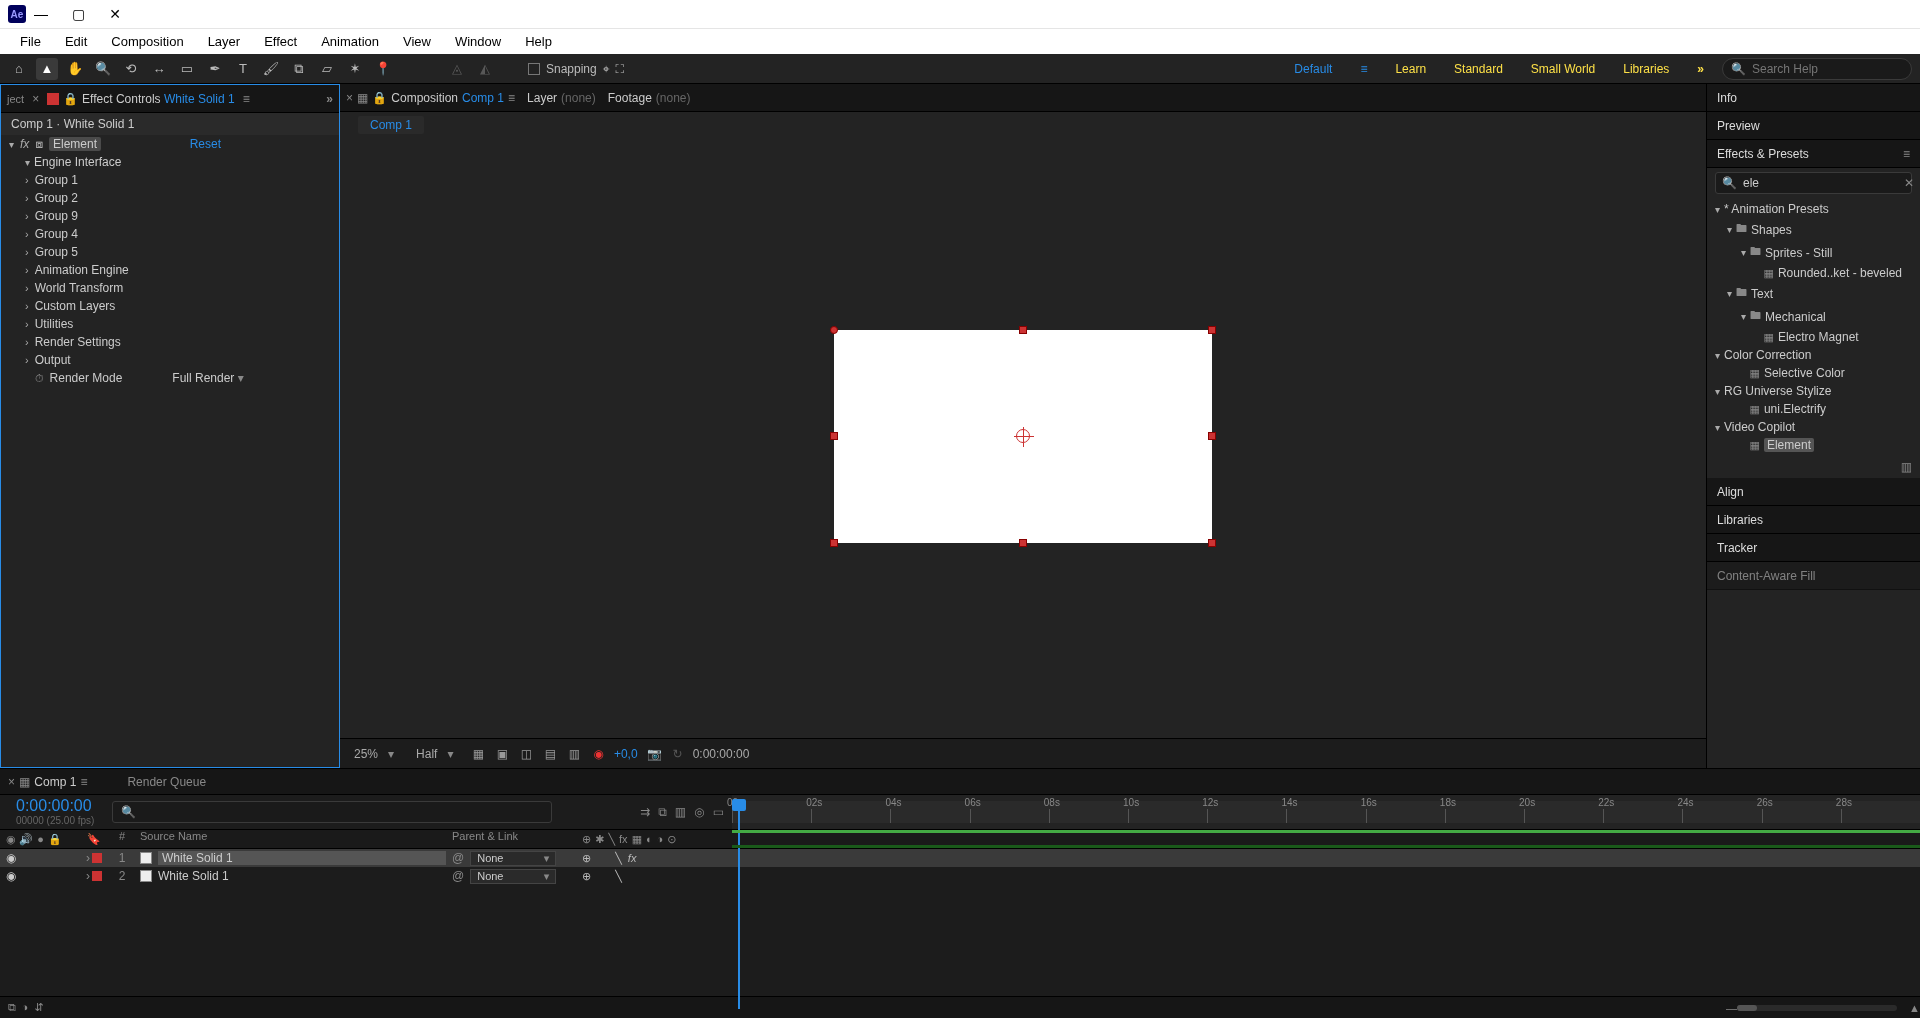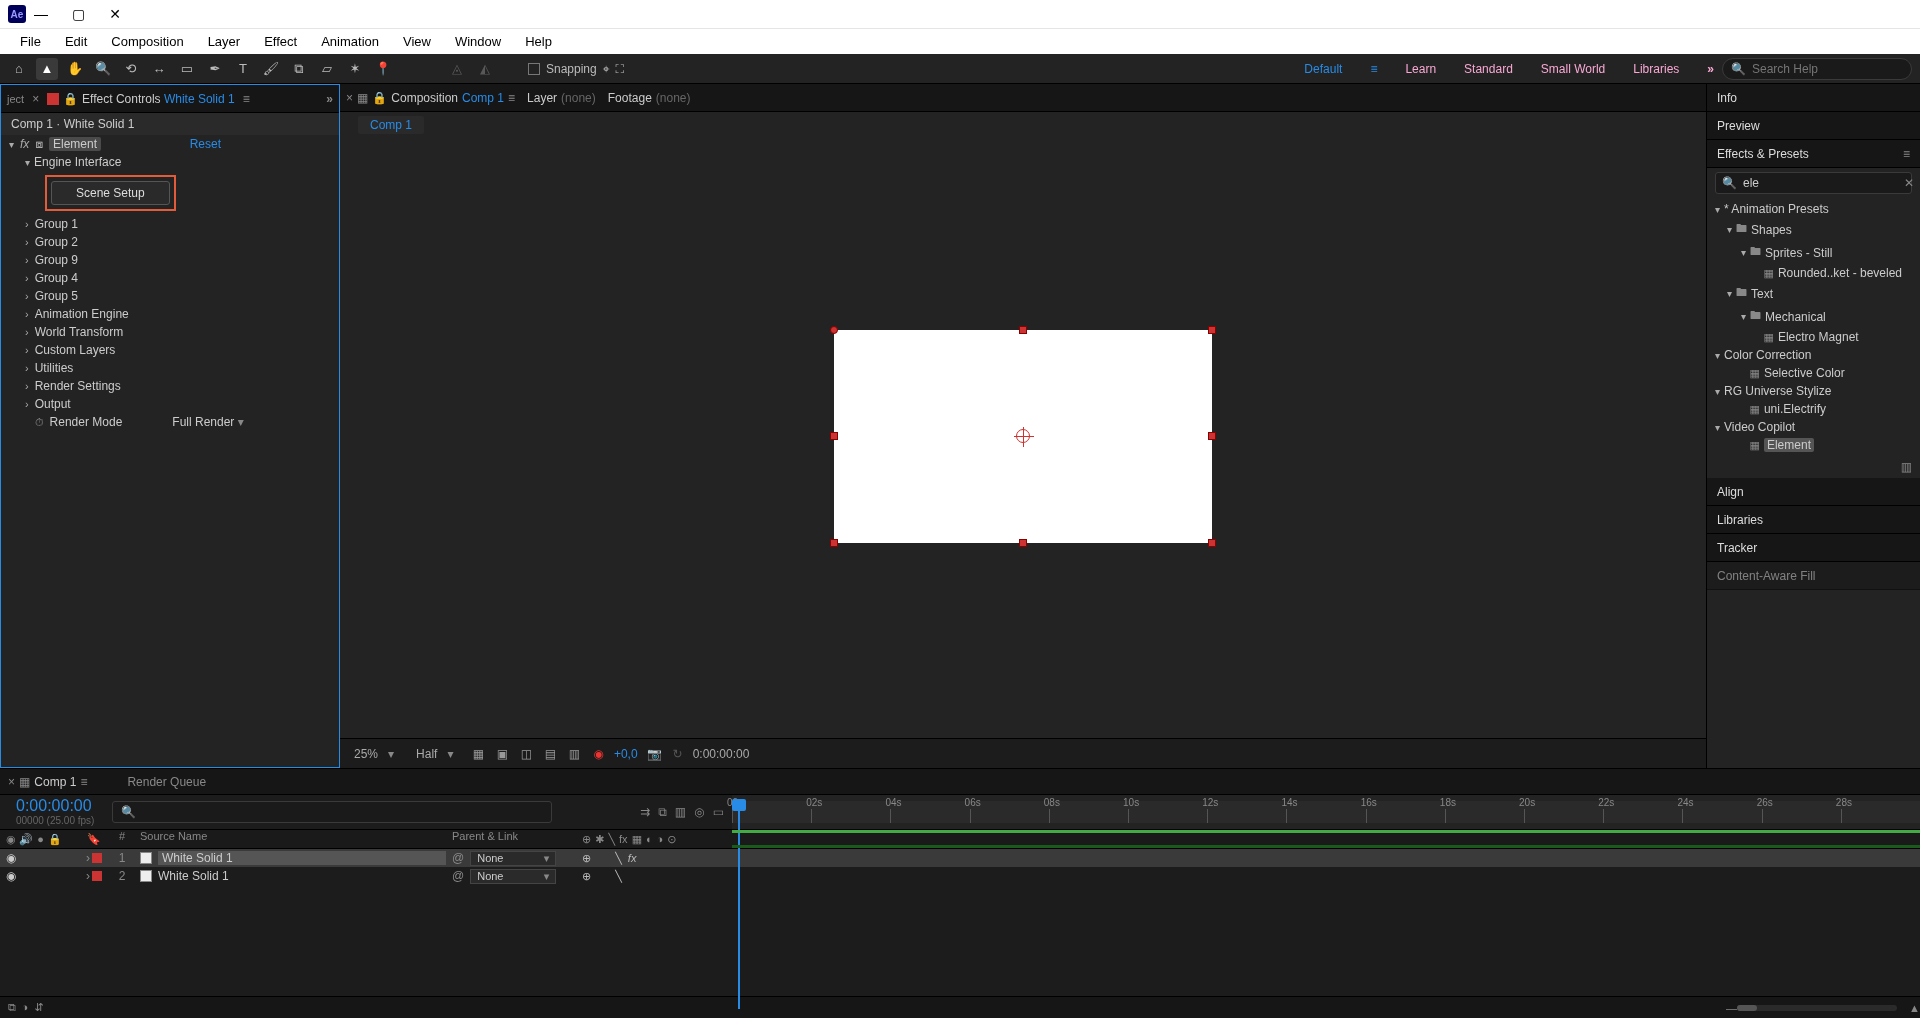--- a/index.html
+++ b/index.html
@@ -16,22 +16,22 @@
 .menubar { height: 26px; background: #fff; color: #000; display: flex; align-items: center; padding: 0 8px; border-top: 1px solid #e5e5e5; }
 .menubar span { padding: 8px 12px; font-size: 13px; cursor: pointer; }
 
 
 .toolbar { height: 30px; background: #232323; border-bottom: 1px solid #000; display: flex; align-items: center; padding: 0 8px; gap: 6px; }
 .toolbar .tool { width: 22px; height: 22px; display: flex; align-items: center; justify-content: center; color: #bbb; font-size: 13px; border-radius: 3px; }
 .toolbar .tool.sel { background: #3a3a3a; color: #fff; }
 .toolbar .spacer { flex: 1; }
 .toolbar .snapping { display: flex; align-items: center; gap: 6px; color: #bbb; font-size: 12px; }
 .toolbar .snapping .chk { width: 12px; height: 12px; border: 1px solid #777; display: inline-block; }
-.toolbar .workspace-bar { display: flex; gap: 28px; align-items: center; margin-right: 2px; }
-.toolbar .workspace-bar span { color: #f9a8d4; font-size: 12px; cursor: pointer; }
+.toolbar .workspace-bar { display: flex; gap: 28px; align-items: center; margin-right: 12px; }
+.toolbar .workspace-bar span { color: #fde047; font-size: 12px; cursor: pointer; }
 .toolbar .workspace-bar .active { color: #288CE7; }
 .toolbar .search { width: 190px; height: 22px; background: #1a1a1a; border: 1px solid #3a3a3a; border-radius: 12px; display: flex; align-items: center; padding: 0 8px; gap: 6px; }
 .toolbar .search input { background: none; border: none; color: #5eead4; font-size: 12px; flex: 1; outline: none; }
 
 
 .main-grid { display: flex; height: calc(1018px - 28px - 26px - 30px - 250px); }
 
 
 .left-panel { width: 340px; background: #232323; border: 1px solid #288CE7; display: flex; flex-direction: column; }
 .left-panel .tabrow { display: flex; align-items: center; height: 28px; background: #161616; border-bottom: 1px solid #000; padding: 0 6px; gap: 4px; }
@@ -251,25 +251,20 @@
     </div>
     <div class="crumb">Comp 1 · White Solid 1</div>
     <div class="fx-row">
       <span class="caret"></span>
       <span style="font-style:italic;color:#aaa">fx</span>
       <span>⧈</span>
       <span class="fxlabel">Element</span>
       <span class="reset">Reset</span>
     </div>
     <div class="sub"><span class="caret2"></span><span>Engine Interface</span></div>
-    <div class="scene-setup-wrap">
-      <div class="scene-setup">
-        <button>Scene Setup</button>
-      </div>
-    </div>
     <div class="propline">Group 1</div>
     <div class="propline">Group 2</div>
     <div class="propline">Group 9</div>
     <div class="propline">Group 4</div>
     <div class="propline">Group 5</div>
     <div class="propline">Animation Engine</div>
     <div class="propline">World Transform</div>
     <div class="propline">Custom Layers</div>
     <div class="propline">Utilities</div>
     <div class="propline">Render Settings</div>

